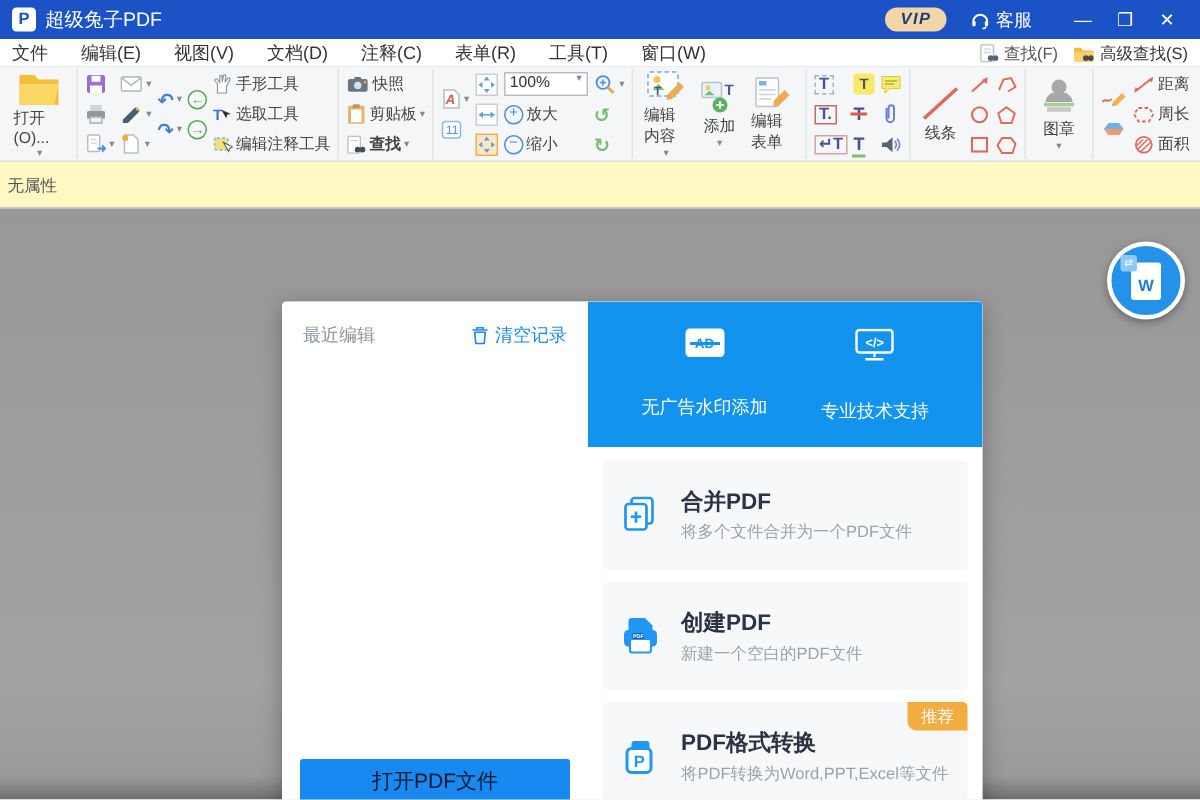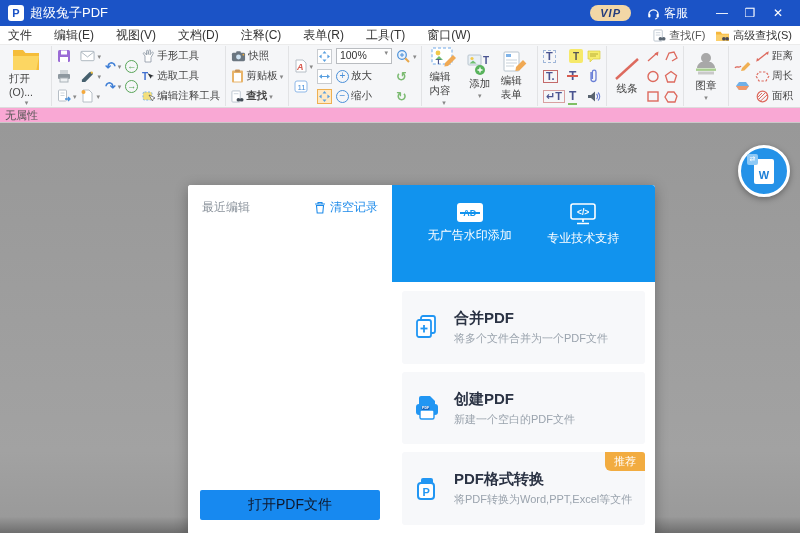--- a/index.html
+++ b/index.html
@@ -41,34 +41,34 @@
   .fitbox.hl{background:#ffe9c4;border-color:#eeb052;}
   .t-ico{font-size:11px;font-weight:bold;color:#4a5490;line-height:1;position:relative;}
   .hi-t{width:14px;height:14px;background:#f6e96a;border-radius:2px;color:#555;font-size:10px;font-weight:bold;display:flex;align-items:center;justify-content:center;}
   .strike-t{position:relative;font-size:12px;font-weight:bold;color:#4a5490;}
   .strike-t::after{content:"";position:absolute;left:-2px;right:-2px;top:6px;height:1.5px;background:#d85b50;}
   .under-t{position:relative;font-size:12px;font-weight:bold;color:#4a5490;}
   .under-t::after{content:"";position:absolute;left:-1px;right:-1px;bottom:-2px;height:2px;background:#7fc063;}
   .rot{color:#7cbb72;font-size:13px;font-weight:bold;line-height:1;}
 
   
-  .statusbar{height:16px;background:#f9a8d4;border-top:1px solid #dcdcdc;border-bottom:1px solid #c9c9c9;display:flex;align-items:center;padding:0 5px;font-size:11px;color:#555;flex:0 0 auto;}
+  .statusbar{height:32px;background:#fef9c3;border-top:1px solid #dcdcdc;border-bottom:1px solid #c9c9c9;display:flex;align-items:center;padding:0 5px;font-size:11px;color:#555;flex:0 0 auto;}
 
   
   .workspace{position:relative;flex:1;background:linear-gradient(180deg,#989898 0%,#a2a2a2 80%,#9a9a9a 96%,#6e6e6e 100%);}
 
   .dialog{position:absolute;left:168px;top:62px;width:467px;height:349px;background:#fff;border-radius:3px;box-shadow:0 3px 14px rgba(0,0,0,.3);display:flex;overflow:hidden;margin-left:20px;}
   .pane-left{width:204px;position:relative;background:#fff;}
   .pl-head{display:flex;align-items:center;justify-content:space-between;padding:14px 14px 0 14px;}
   .recent-title{color:#8b939c;font-size:12px;}
   .clear-link{display:flex;align-items:center;gap:4px;color:#1e8bea;font-size:12px;cursor:pointer;}
   .open-pdf-btn{position:absolute;left:12px;right:12px;bottom:14px;height:30px;background:#1789f0;color:#0f172a;font-size:14px;border:none;border-radius:2px;display:flex;align-items:center;justify-content:center;cursor:pointer;}
   .pane-right{flex:1;background:#fff;display:flex;flex-direction:column;}
   .promo{height:97px;background:#1193ee;display:flex;align-items:flex-start;justify-content:space-evenly;padding-top:18px;flex:0 0 auto;}
-  .promo-item{display:flex;flex-direction:column;align-items:center;gap:5px;}
+  .promo-item{display:flex;flex-direction:column;align-items:center;gap:25px;}
   .promo-label{color:#fff;font-size:12px;}
   .ad-ico{width:26px;height:19px;background:#fff;border-radius:3px;position:relative;display:flex;align-items:center;justify-content:center;color:#1193ee;font-size:9px;font-weight:bold;}
   .ad-ico::after{content:"";position:absolute;left:3px;right:3px;top:9px;height:1.6px;background:#1193ee;}
   .cards{flex:1;padding:9px 10px;display:flex;flex-direction:column;gap:8px;}
   .card{position:relative;background:#f7f8fa;border-radius:3px;flex:1;display:flex;align-items:center;padding:0 10px;gap:12px;cursor:pointer;}
   .card-txt{display:flex;flex-direction:column;gap:3px;}
   .card-title{font-size:15px;font-weight:bold;color:#2b3344;}
   .card-desc{font-size:11px;color:#9aa3ad;}
   .badge{position:absolute;top:0;right:0;background:#f2ac40;color:#fff;font-size:11px;padding:2px 9px;border-radius:0 3px 0 6px;}
 

